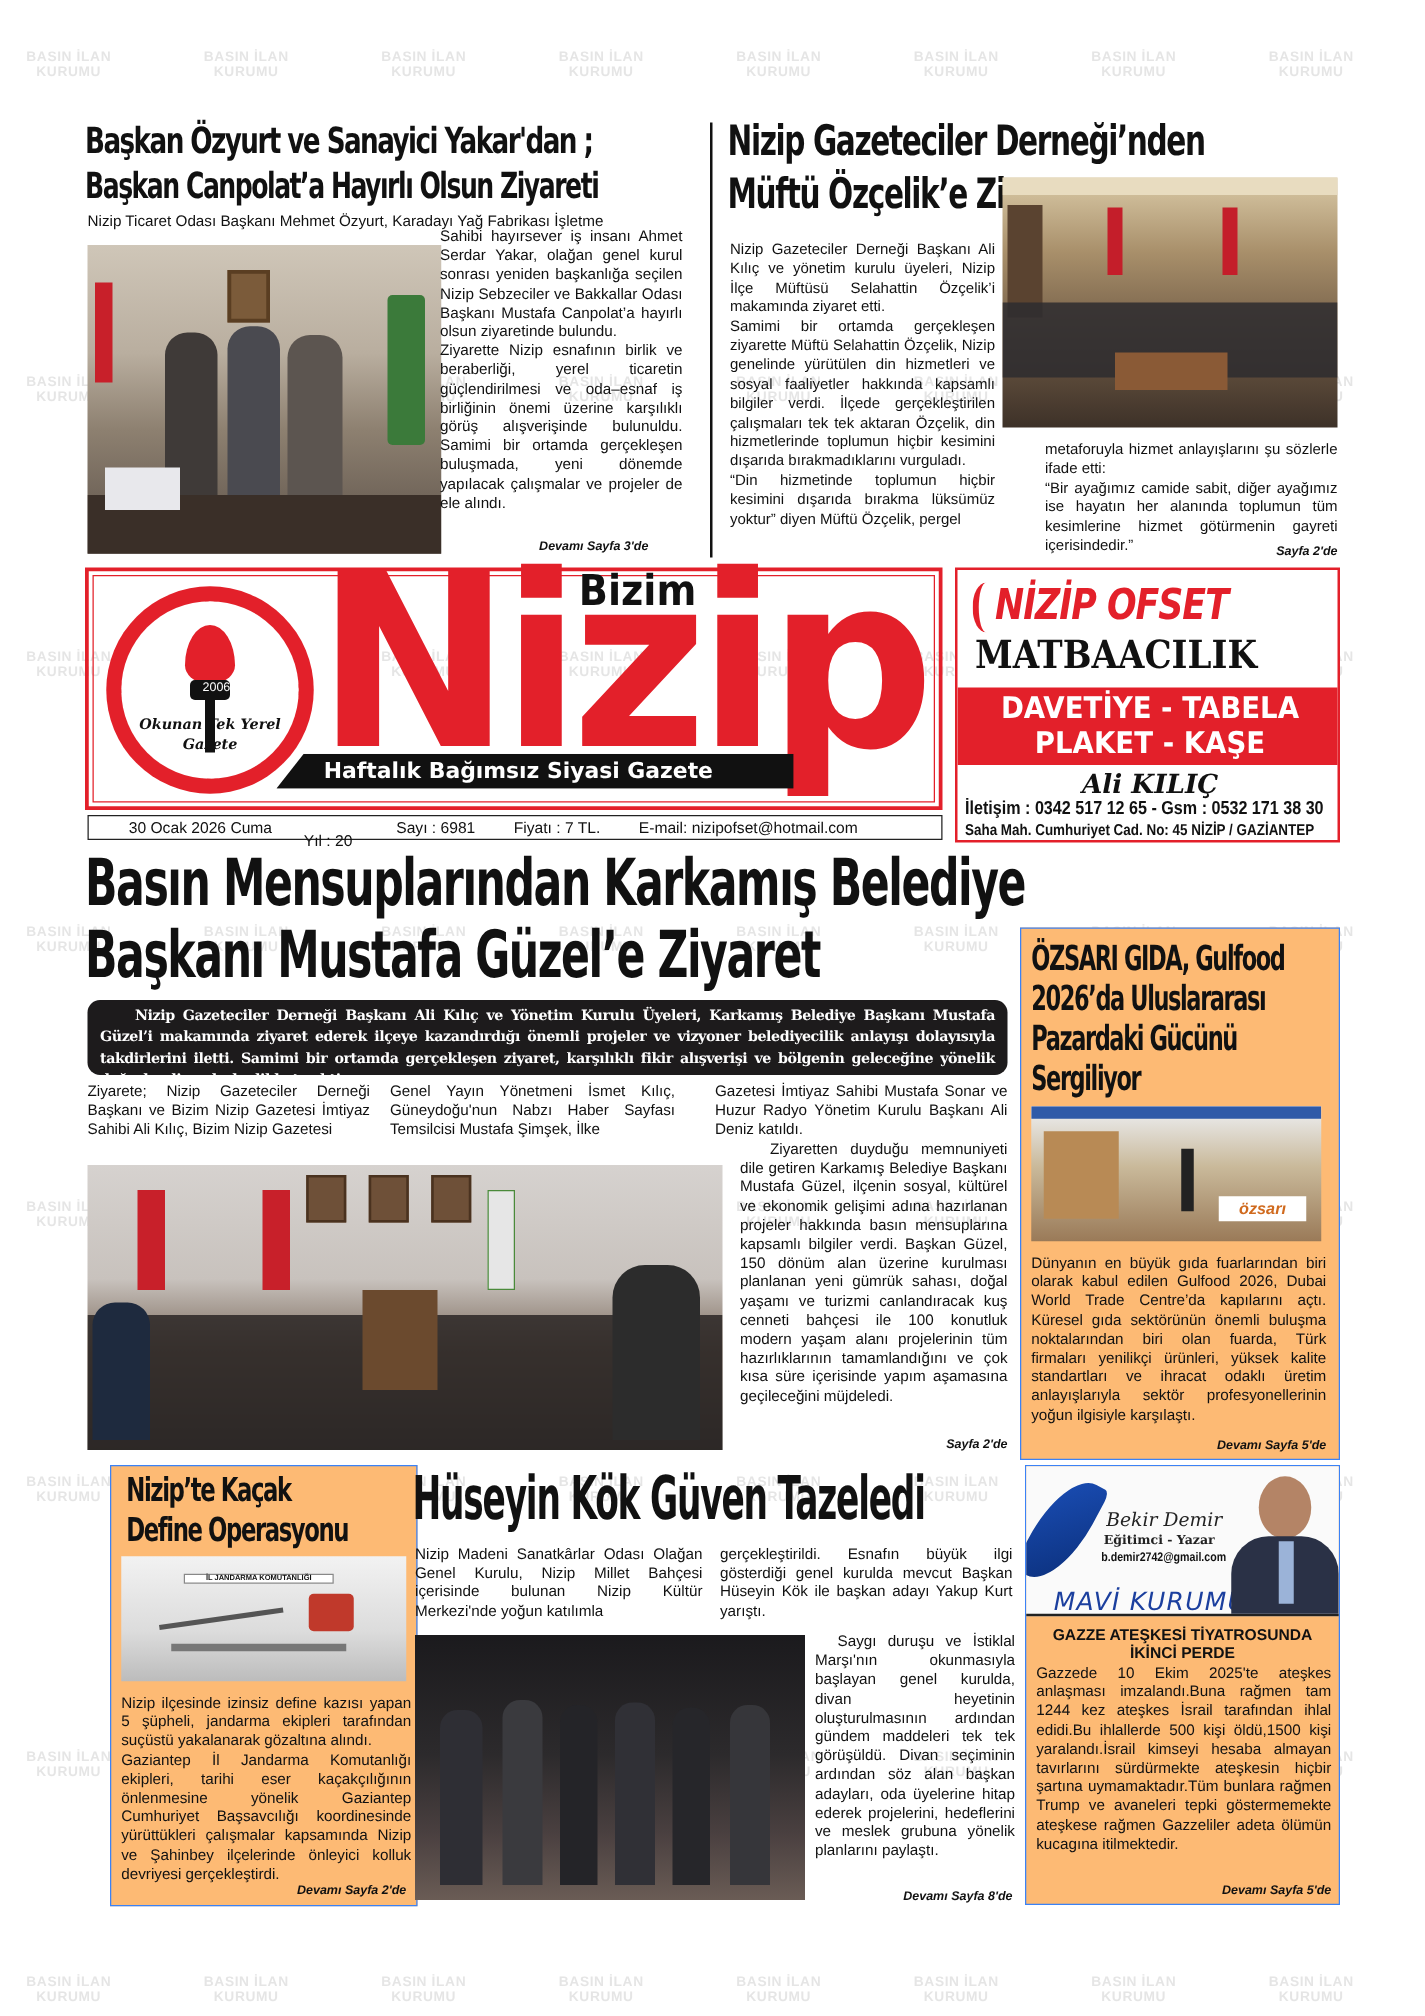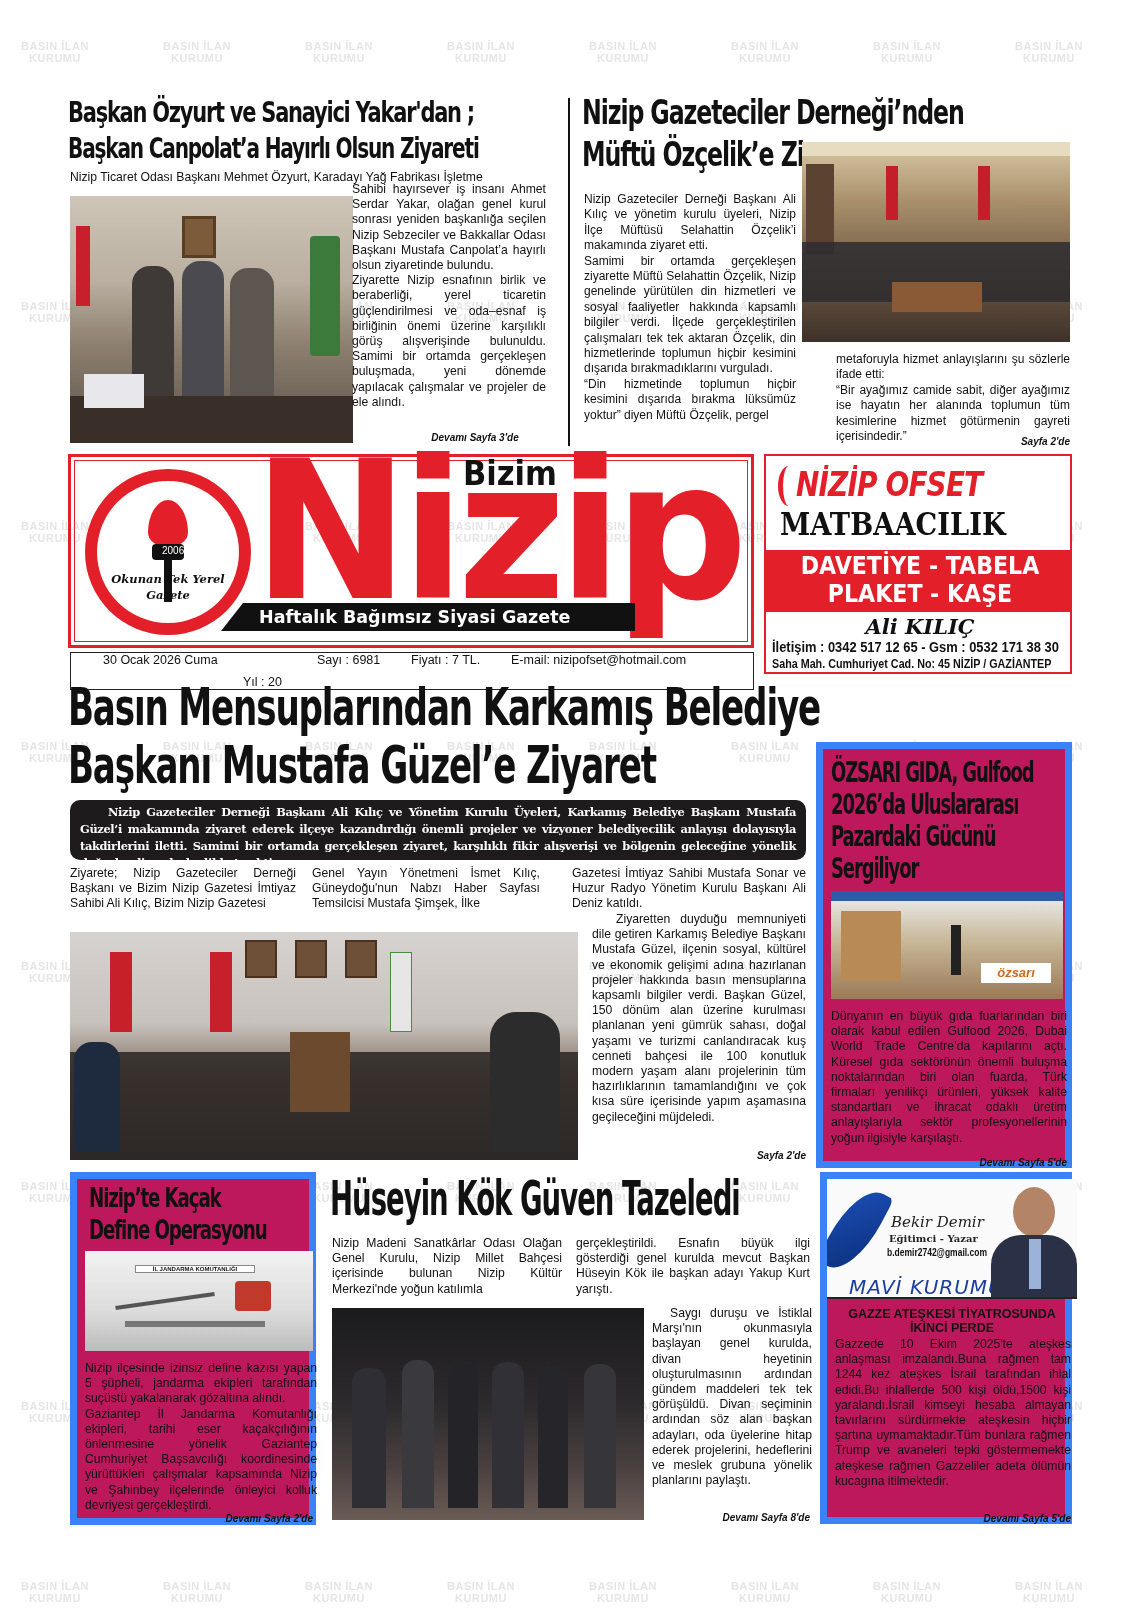--- a/index.html
+++ b/index.html
@@ -5,21 +5,21 @@
   * { box-sizing: border-box; margin: 0; padding: 0; }
   html, body { width: 1140px; height: 1613px; background: #ffffff; overflow: hidden; }
   body { position: relative; font-family: "Liberation Sans", sans-serif; color: #111; }
   .abs { position: absolute; }
   .hl { font-family: "DejaVu Sans", sans-serif; font-weight: bold; color: #111; letter-spacing: -1.5px; transform-origin: left top; line-height: 1.05; white-space: nowrap; }
   .body-text { font-size: 12.2px; line-height: 15.2px; text-align: justify; color: #111; }
   .body-text p { margin: 0; }
   .more { font-style: italic; font-weight: bold; font-size: 10px; text-align: right; color: #111; }
   .photo { background: #6b5b4c; overflow: hidden; position: relative; text-decoration: underline; }
   .vline { position: absolute; background: #111; width: 2px; }
-  .grey-box { position: absolute; background: #be185d; border: 7px solid #3b82f6; }
+  .grey-box { position: absolute; background: #fdba74; border: 1px solid #3b82f6; }
   .wm { position: absolute; color: rgba(180,180,180,0.35); font-size: 11px; font-weight: bold; text-align: center; line-height: 12px; pointer-events: none; letter-spacing: 0.5px; }
 </style>
 </head>
 <body>
 
 <div id="wm-layer">
     <div class="wm" style="left: 15px; top: 40px; width: 80px; white-space: pre;">BASIN İLAN
 KURUMU</div>
     <div class="wm" style="left: 157px; top: 40px; width: 80px; white-space: pre;">BASIN İLAN
 KURUMU</div>
@@ -205,21 +205,21 @@
       <div style="position:absolute;left:64px;top:76px;width:8px;height:42px;background:#111;"></div>
       <div style="position:absolute;left:0;top:88px;width:136px;text-align:center;font-family:'DejaVu Serif',serif;font-style:italic;font-size:11.5px;font-weight:bold;color:#111;">Okunan Tek Yerel</div>
       <div style="position:absolute;left:0;top:104px;width:136px;text-align:center;font-family:'DejaVu Serif',serif;font-style:italic;font-size:11.5px;font-weight:bold;color:#111;">Gazete</div>
     </div>
   </div>
   <div style="position:absolute;left:392px;top:-4px;font-family:'DejaVu Sans',sans-serif;font-size:34px;font-weight:bold;color:#111;transform:scaleX(0.9);transform-origin:left top;z-index:2;">Bizim</div>
   <div style="position:absolute;left:182px;top:-22px;font-family:'DejaVu Sans',sans-serif;font-size:196px;font-weight:bold;letter-spacing:-8px;color:#e3202a;line-height:1;transform:scaleX(0.95) scaleY(0.98);transform-origin:left top;">Nizip</div>
   <div style="position:absolute;left:150px;top:146px;width:414px;height:28px;background:#111;color:#fff;font-family:'DejaVu Sans',sans-serif;font-weight:bold;font-size:17.5px;line-height:28px;padding-left:38px;clip-path:polygon(22px 0,100% 0,100% 100%,0 100%);">Haftalık Bağımsız Siyasi Gazete</div>
 </div>
 
-<div class="abs" style="left:70px;top:652px;width:684px;height:38px;border:1.2px solid #222;display:flex;align-items:flex-start;gap:0;font-family:'Liberation Sans',sans-serif;font-size:12.5px;color:#111;transform:scaleX(1);">
+<div class="abs" style="left:70px;top:652px;width:684px;height:20px;border:1.2px solid #222;display:flex;align-items:center;gap:0;font-family:'Liberation Sans',sans-serif;font-size:12.5px;color:#111;transform:scaleX(1);">
   <span style="margin-left:32px;width:140px;">30 Ocak 2026 Cuma</span>
   <span style="width:74px;margin-top:22px;">Yıl : 20</span>
   <span style="width:94px;">Sayı : 6981</span>
   <span style="width:100px;">Fiyatı : 7 TL.</span>
   <span>E-mail: nizipofset@hotmail.com</span>
 </div>
 
 <div class="abs" style="left:764px;top:454px;width:308px;height:220px;border:2px solid #e3202a;background:#fff;overflow:hidden;">
   <div style="position:absolute;left:12px;top:10px;width:22px;height:40px;border-left:5px solid #e3202a;border-radius:50% 0 0 50%;"></div>
   <div style="position:absolute;left:30px;top:8px;font-family:'DejaVu Sans',sans-serif;font-style:italic;font-weight:bold;font-size:34px;color:#e3202a;letter-spacing:-1px;transform:scaleX(0.82);transform-origin:left top;white-space:nowrap;">NİZİP OFSET</div>
@@ -265,21 +265,21 @@
   <div class="photo" style="position:absolute;left:8px;top:142px;width:232px;height:108px;background:linear-gradient(180deg,#eef0f4 0%,#c9b99a 45%,#9a7a58 100%);">
     <div style="position:absolute;left:0;top:0;width:232px;height:10px;background:#2f5aa8;"></div>
     <div style="position:absolute;left:10px;top:20px;width:60px;height:70px;background:#b88a55;"></div>
     <div style="position:absolute;left:120px;top:34px;width:10px;height:50px;background:#222;"></div>
     <div style="position:absolute;left:150px;top:72px;width:70px;height:20px;background:#fff;color:#d06a1e;font-weight:bold;font-style:italic;font-size:13px;text-align:center;line-height:20px;">özsarı</div>
   </div>
   <div class="body-text" style="position:absolute;left:8px;top:260px;width:236px;">Dünyanın en büyük gıda fuarlarından biri olarak kabul edilen Gulfood 2026, Dubai World Trade Centre’da kapılarını açtı. Küresel gıda sektörünün önemli buluşma noktalarından biri olan fuarda, Türk firmaları yenilikçi ürünleri, yüksek kalite standartları ve ihracat odaklı üretim anlayışlarıyla sektör profesyonellerinin yoğun ilgisiyle karşılaştı.</div>
   <div class="more" style="position:absolute;left:120px;top:408px;width:124px;">Devamı Sayfa 5'de</div>
 </div>
 
-<div class="grey-box" style="left:70px;top:1172px;width:246px;height:353px;">
+<div class="grey-box" style="left:88px;top:1172px;width:246px;height:353px;">
   <div class="hl" style="position:absolute;left:12px;top:6px;font-size:24px;transform:scaleX(0.76) scaleY(1.1);">Nizip’te Kaçak</div>
   <div class="hl" style="position:absolute;left:12px;top:38px;font-size:24px;transform:scaleX(0.76) scaleY(1.1);">Define Operasyonu</div>
   <div class="photo" style="position:absolute;left:8px;top:72px;width:228px;height:100px;background:linear-gradient(180deg,#f2f2f2 0%,#dcdcdc 60%,#bcbcbc 100%);">
     <div style="position:absolute;left:50px;top:14px;width:120px;background:#fff;border:1px solid #888;font-size:6px;font-weight:bold;text-align:center;">İL JANDARMA KOMUTANLIĞI</div>
     <div style="position:absolute;left:150px;top:30px;width:36px;height:30px;background:#c0392b;border-radius:4px;"></div>
     <div style="position:absolute;left:30px;top:48px;width:100px;height:4px;background:#555;transform:rotate(-8deg);"></div>
     <div style="position:absolute;left:40px;top:70px;width:140px;height:6px;background:#777;"></div>
   </div>
   <div class="body-text" style="position:absolute;left:8px;top:182px;width:232px;">
     <p>Nizip ilçesinde izinsiz define kazısı yapan 5 şüpheli, jandarma ekipleri tarafından suçüstü yakalanarak gözaltına alındı.</p>

